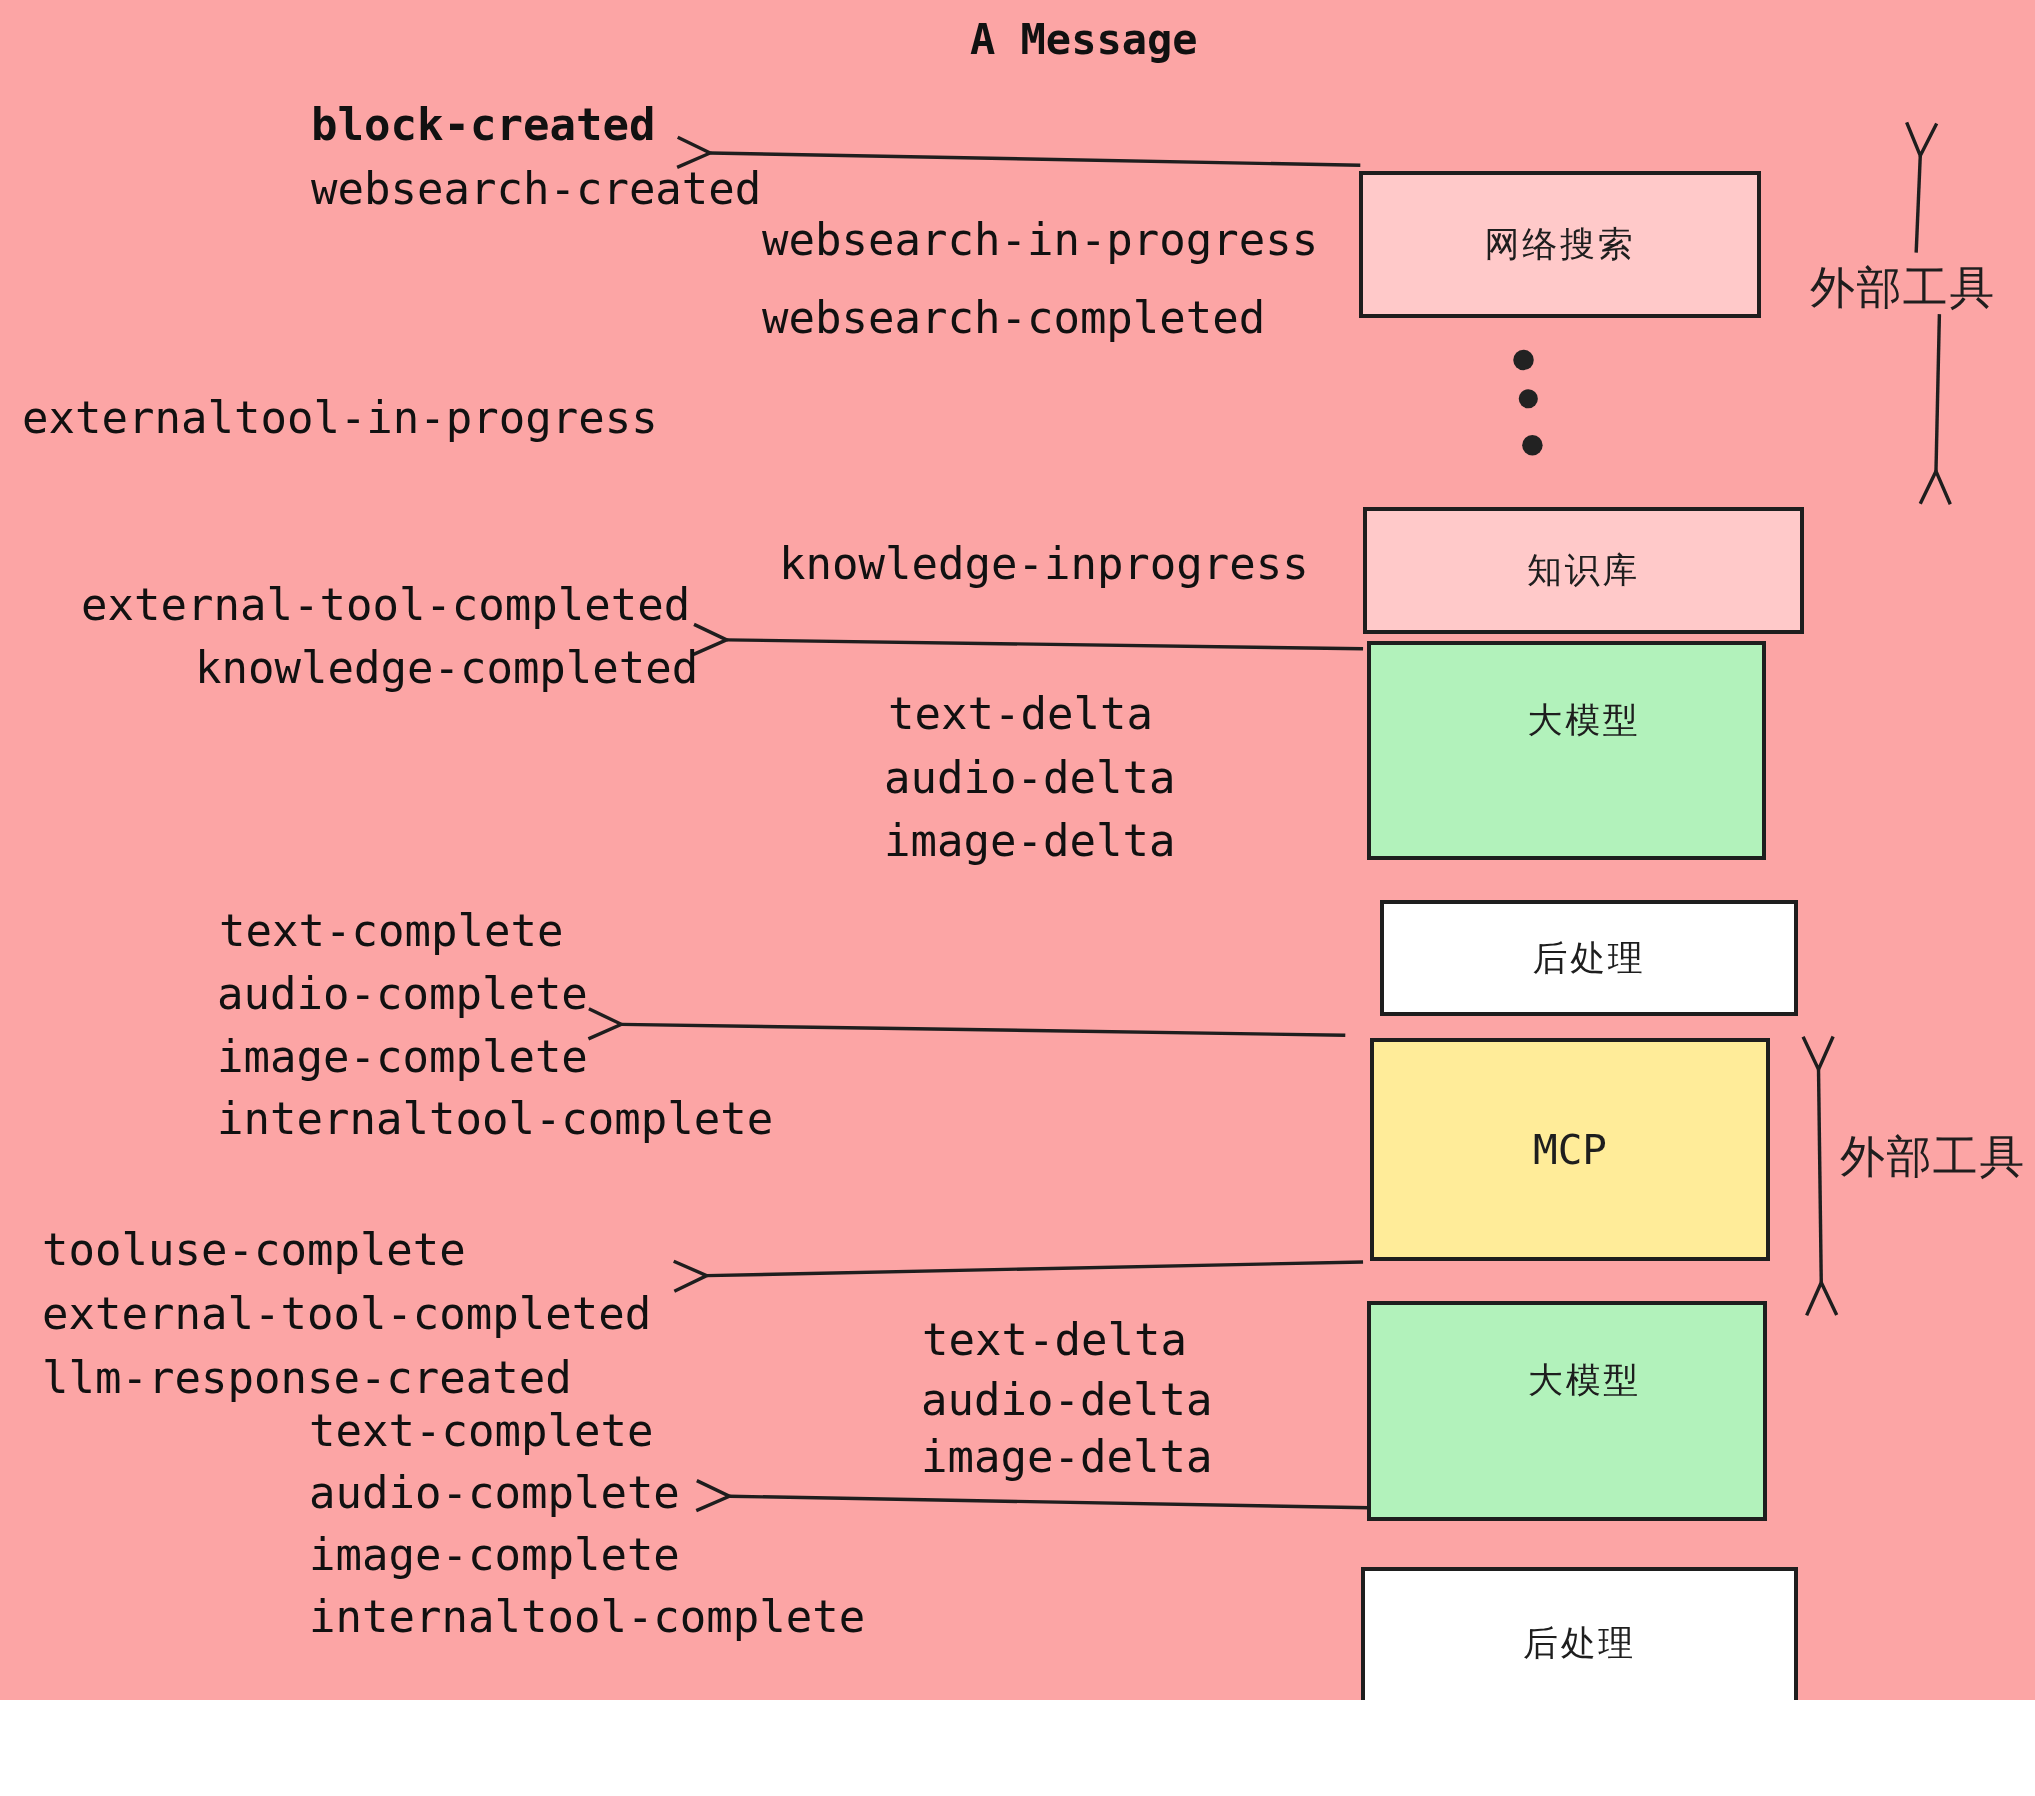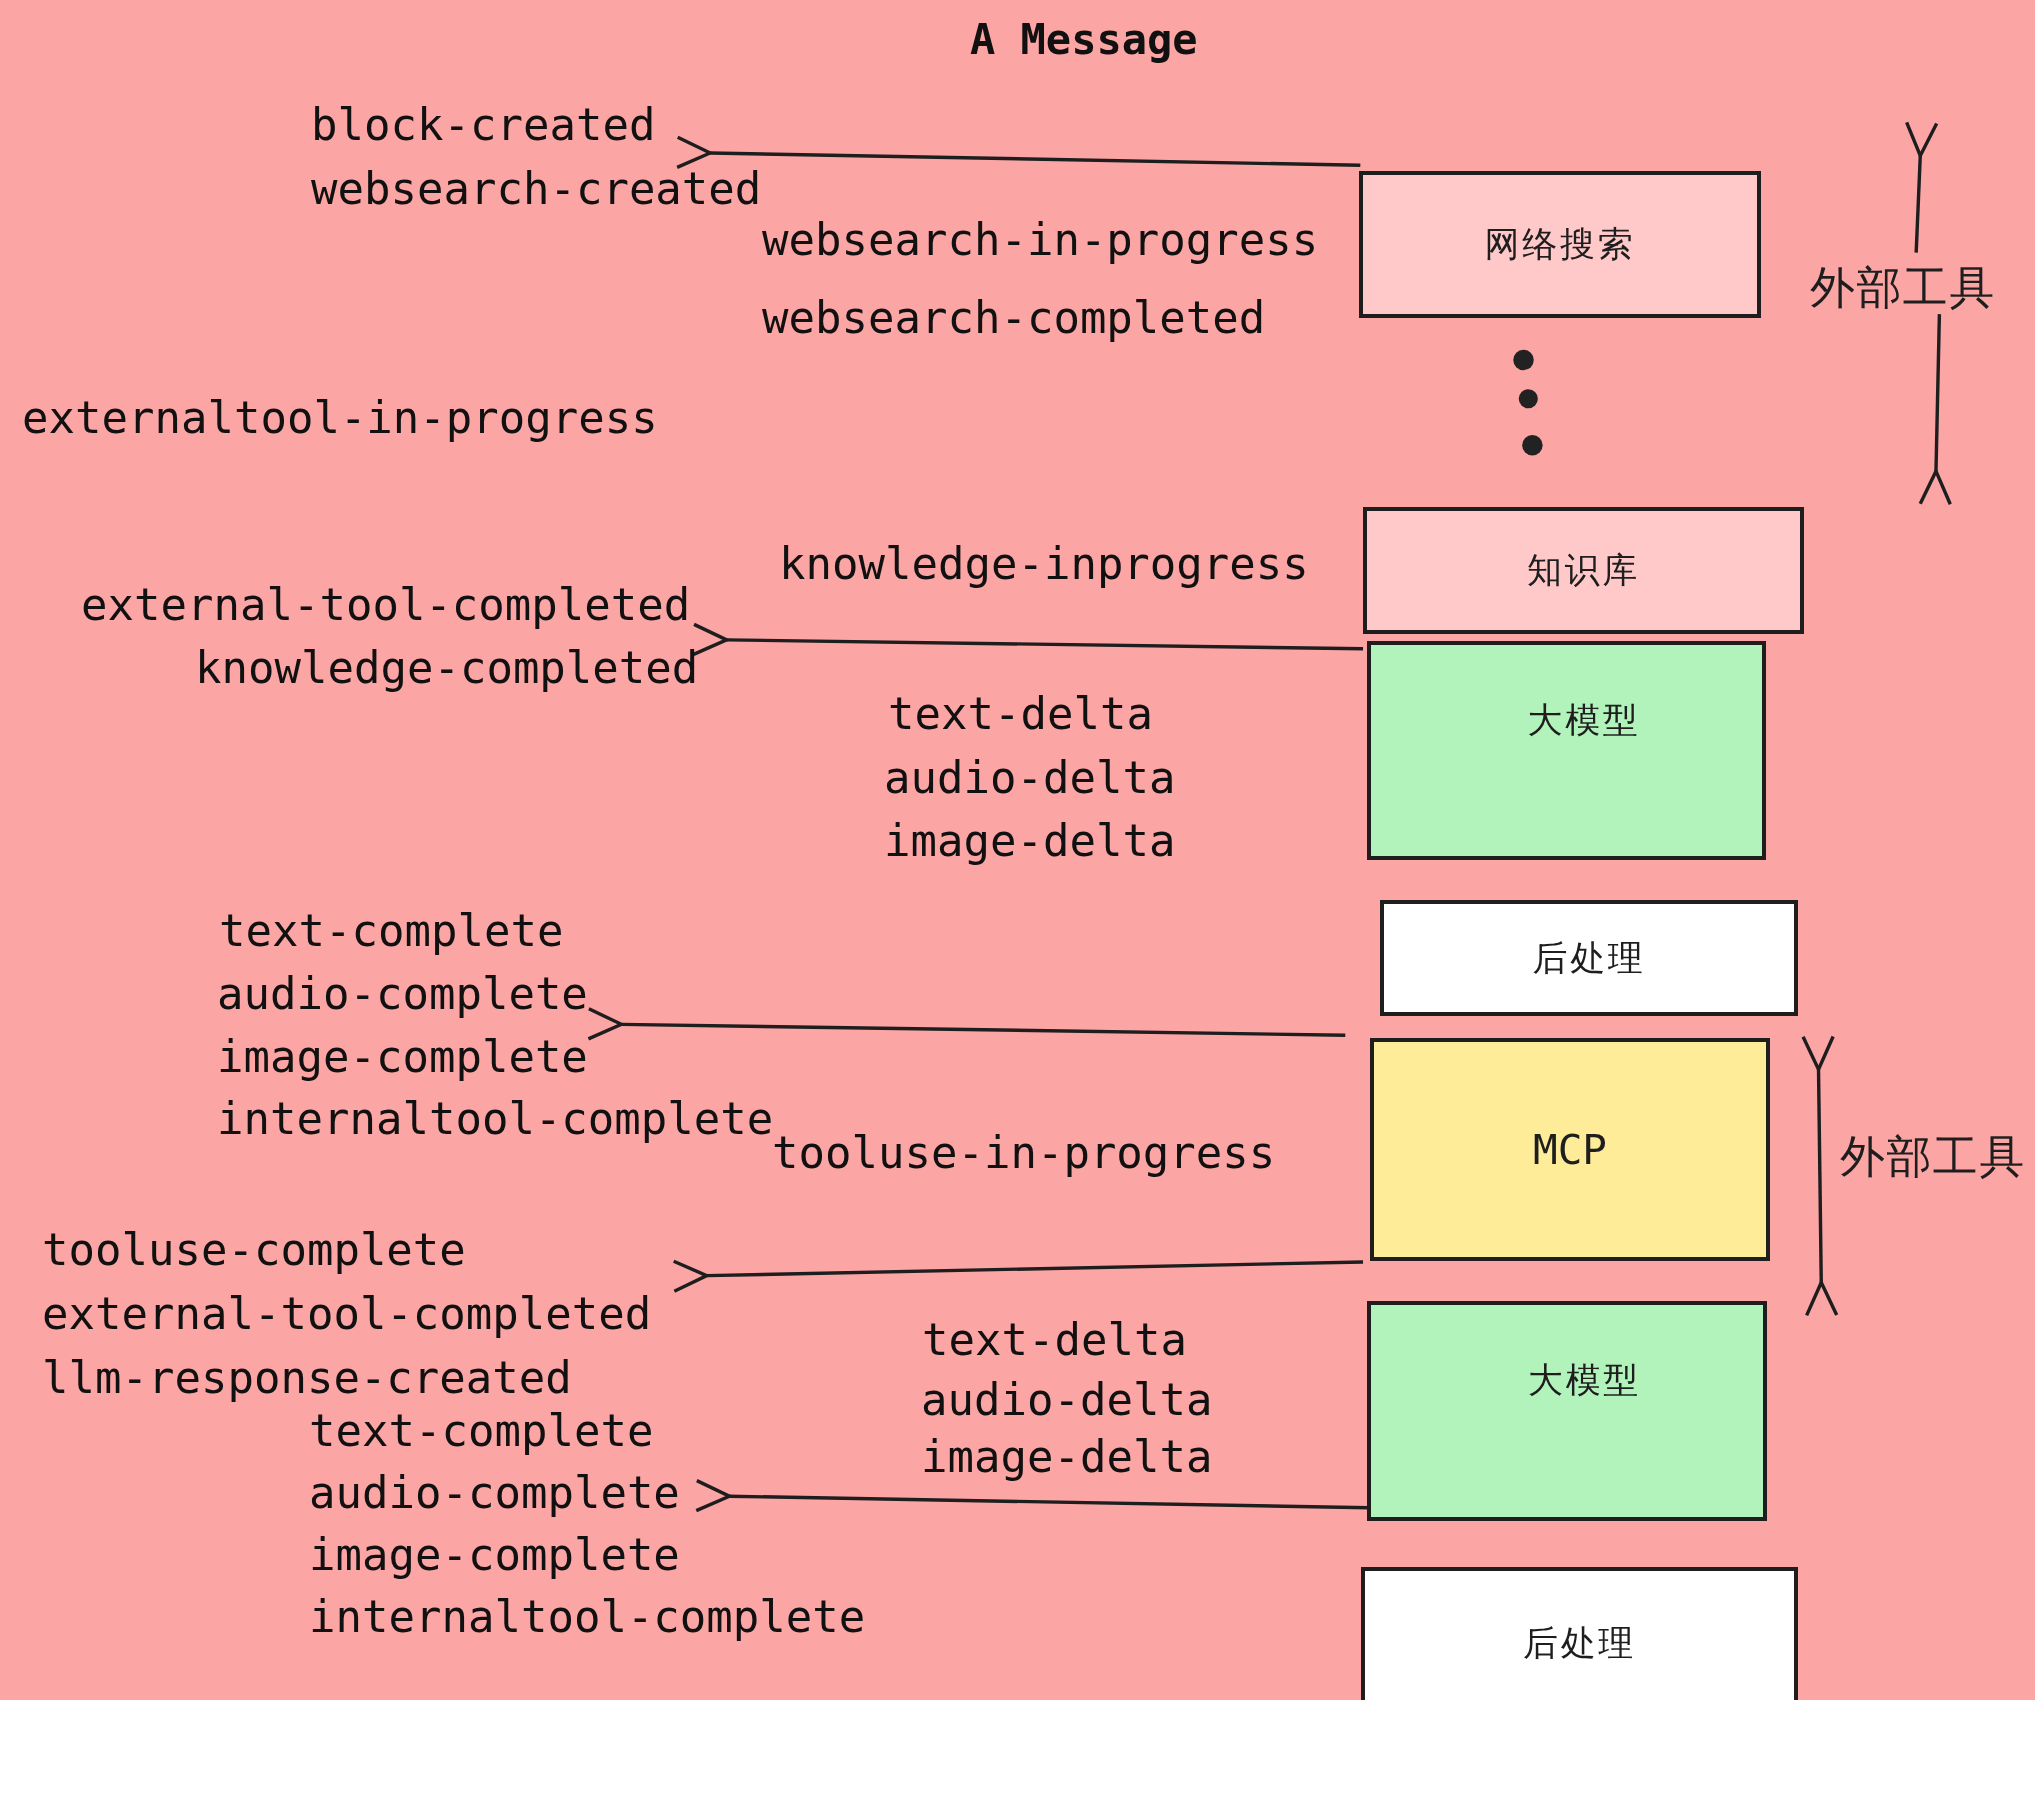--- a/index.html
+++ b/index.html
@@ -45,36 +45,35 @@
 
     <g>
       <circle cx="2231" cy="527" r="15" fill="#222"></circle>
       <circle cx="2238" cy="584" r="14" fill="#222"></circle>
       <circle cx="2244" cy="652" r="15" fill="#222"></circle>
     </g>
   </svg>
 
   <div class="title" style="left:970px;top:15px;">A Message</div>
 
-  <div class="evt" style="left:311px;top:102px;">block-created</div>
+  <div class="evt" style="left:311px;top:102px;font-weight:bold;">block-created</div>
   <div class="evt" style="left:311px;top:166px;">websearch-created</div>
   <div class="evt" style="left:762px;top:217px;">websearch-in-progress</div>
   <div class="evt" style="left:762px;top:295px;">websearch-completed</div>
   <div class="evt" style="left:22px;top:395px;">externaltool-in-progress</div>
   <div class="evt" style="left:779px;top:541px;">knowledge-inprogress</div>
   <div class="evt" style="left:81px;top:582px;">external-tool-completed</div>
   <div class="evt" style="left:195px;top:645px;">knowledge-completed</div>
   <div class="evt" style="left:888px;top:691px;">text-delta</div>
   <div class="evt" style="left:884px;top:755px;">audio-delta</div>
   <div class="evt" style="left:884px;top:818px;">image-delta</div>
   <div class="evt" style="left:219px;top:908px;">text-complete</div>
   <div class="evt" style="left:217px;top:971px;">audio-complete</div>
   <div class="evt" style="left:217px;top:1034px;">image-complete</div>
   <div class="evt" style="left:217px;top:1096px;">internaltool-complete</div>
-  <div class="evt" style="left:772px;top:1130px;">tooluse-in-progress</div>
   <div class="evt" style="left:42px;top:1227px;">tooluse-complete</div>
   <div class="evt" style="left:42px;top:1291px;">external-tool-completed</div>
   <div class="evt" style="left:42px;top:1355px;">llm-response-created</div>
   <div class="evt" style="left:922px;top:1317px;">text-delta</div>
   <div class="evt" style="left:921px;top:1377px;">audio-delta</div>
   <div class="evt" style="left:921px;top:1434px;">image-delta</div>
   <div class="evt" style="left:309px;top:1408px;">text-complete</div>
   <div class="evt" style="left:309px;top:1470px;">audio-complete</div>
   <div class="evt" style="left:309px;top:1532px;">image-complete</div>
   <div class="evt" style="left:309px;top:1594px;">internaltool-complete</div>

